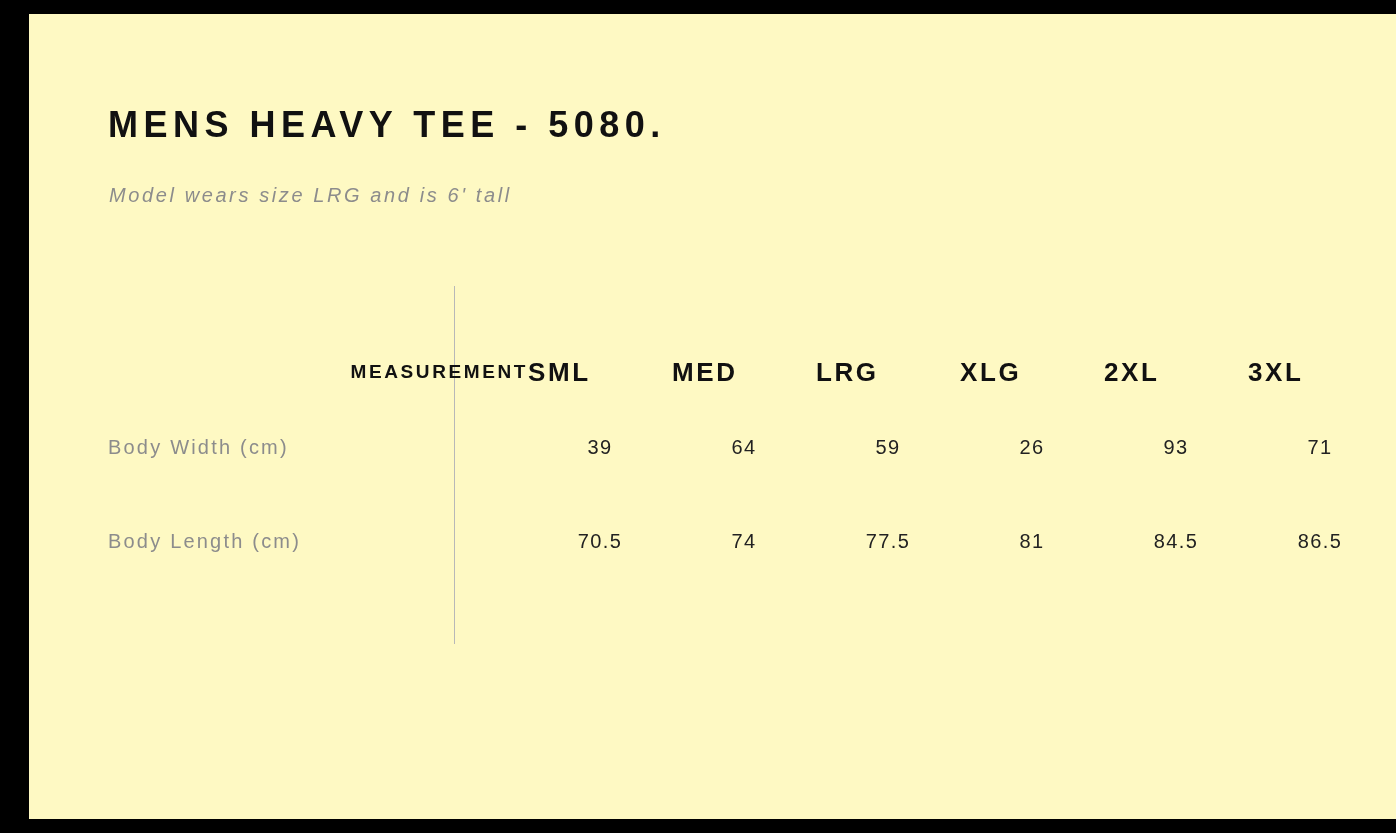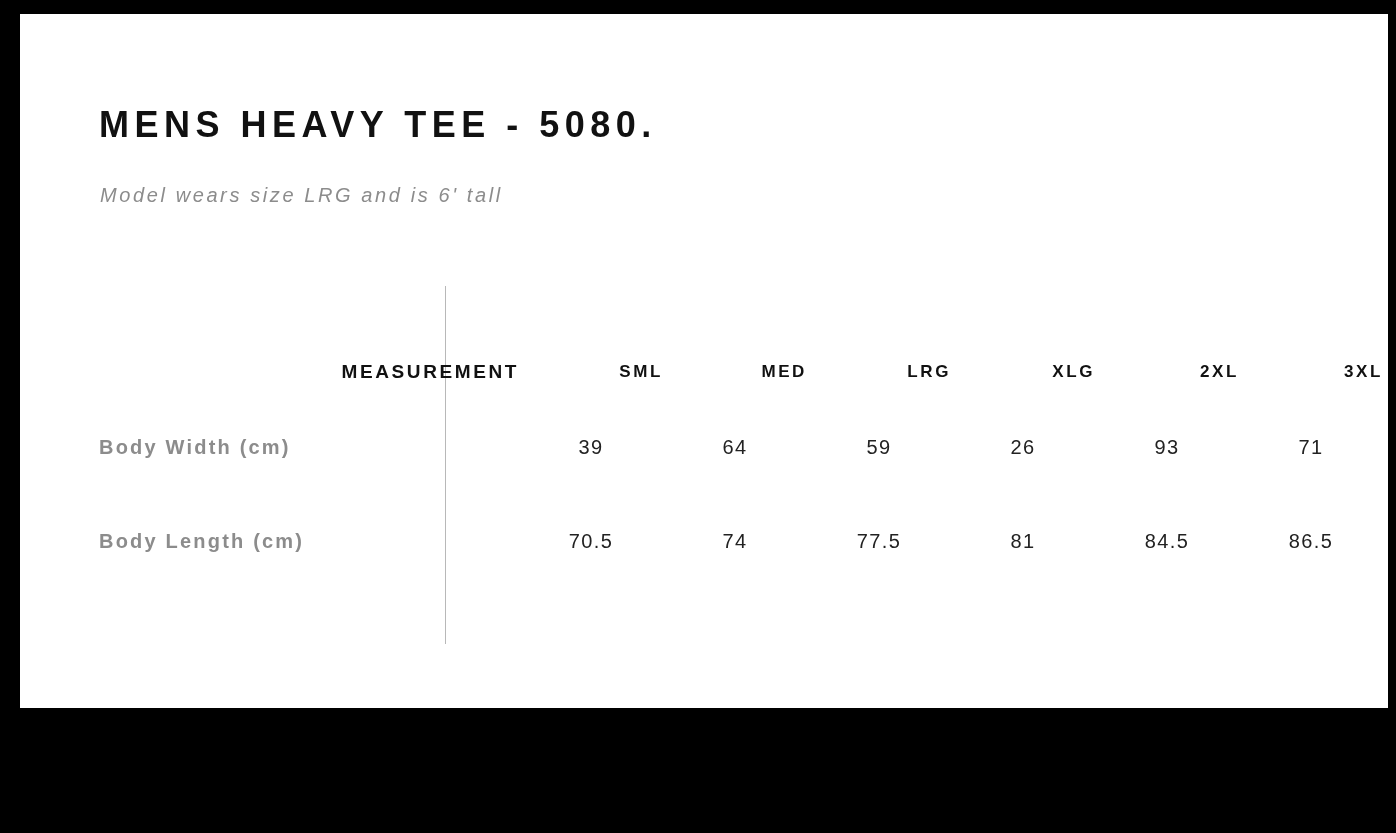--- a/index.html
+++ b/index.html
@@ -8,25 +8,25 @@
     background: #000000;
   }
   body {
     width: 1396px;
     height: 833px;
     font-family: "Liberation Sans", sans-serif;
     overflow: hidden;
   }
   .frame {
     position: absolute;
-    left: 20px;
+    left: 29px;
     top: 14px;
     width: 1368px;
-    height: 694px;
-    background: #ffffff;
+    height: 805px;
+    background: #fef9c3;
   }
   .title {
     position: absolute;
     left: 79px;
     top: 90px;
     font-size: 36px;
     font-weight: bold;
     letter-spacing: 5.5px;
     color: #111111;
     white-space: nowrap;
@@ -67,36 +67,35 @@
   .hdr-measure {
     text-align: right;
     font-size: 19px;
     font-weight: bold;
     letter-spacing: 2.6px;
     color: #111111;
     height: 56px;
     vertical-align: middle;
   }
   .hdr-size {
-    text-align: right;
-    font-size: 17px;
+    text-align: left;
+    font-size: 26px;
     font-weight: bold;
     letter-spacing: 2.6px;
     color: #111111;
     height: 56px;
     vertical-align: middle;
   }
   .row-label {
     text-align: left;
     font-size: 20px;
     letter-spacing: 2.2px;
     color: #8c8c8c;
     height: 94px;
     vertical-align: middle;
-    font-weight: bold;
   }
   .row-value {
     text-align: center;
     font-size: 20px;
     letter-spacing: 1.4px;
     color: #222222;
     height: 94px;
     vertical-align: middle;
   }
   .footnote {

